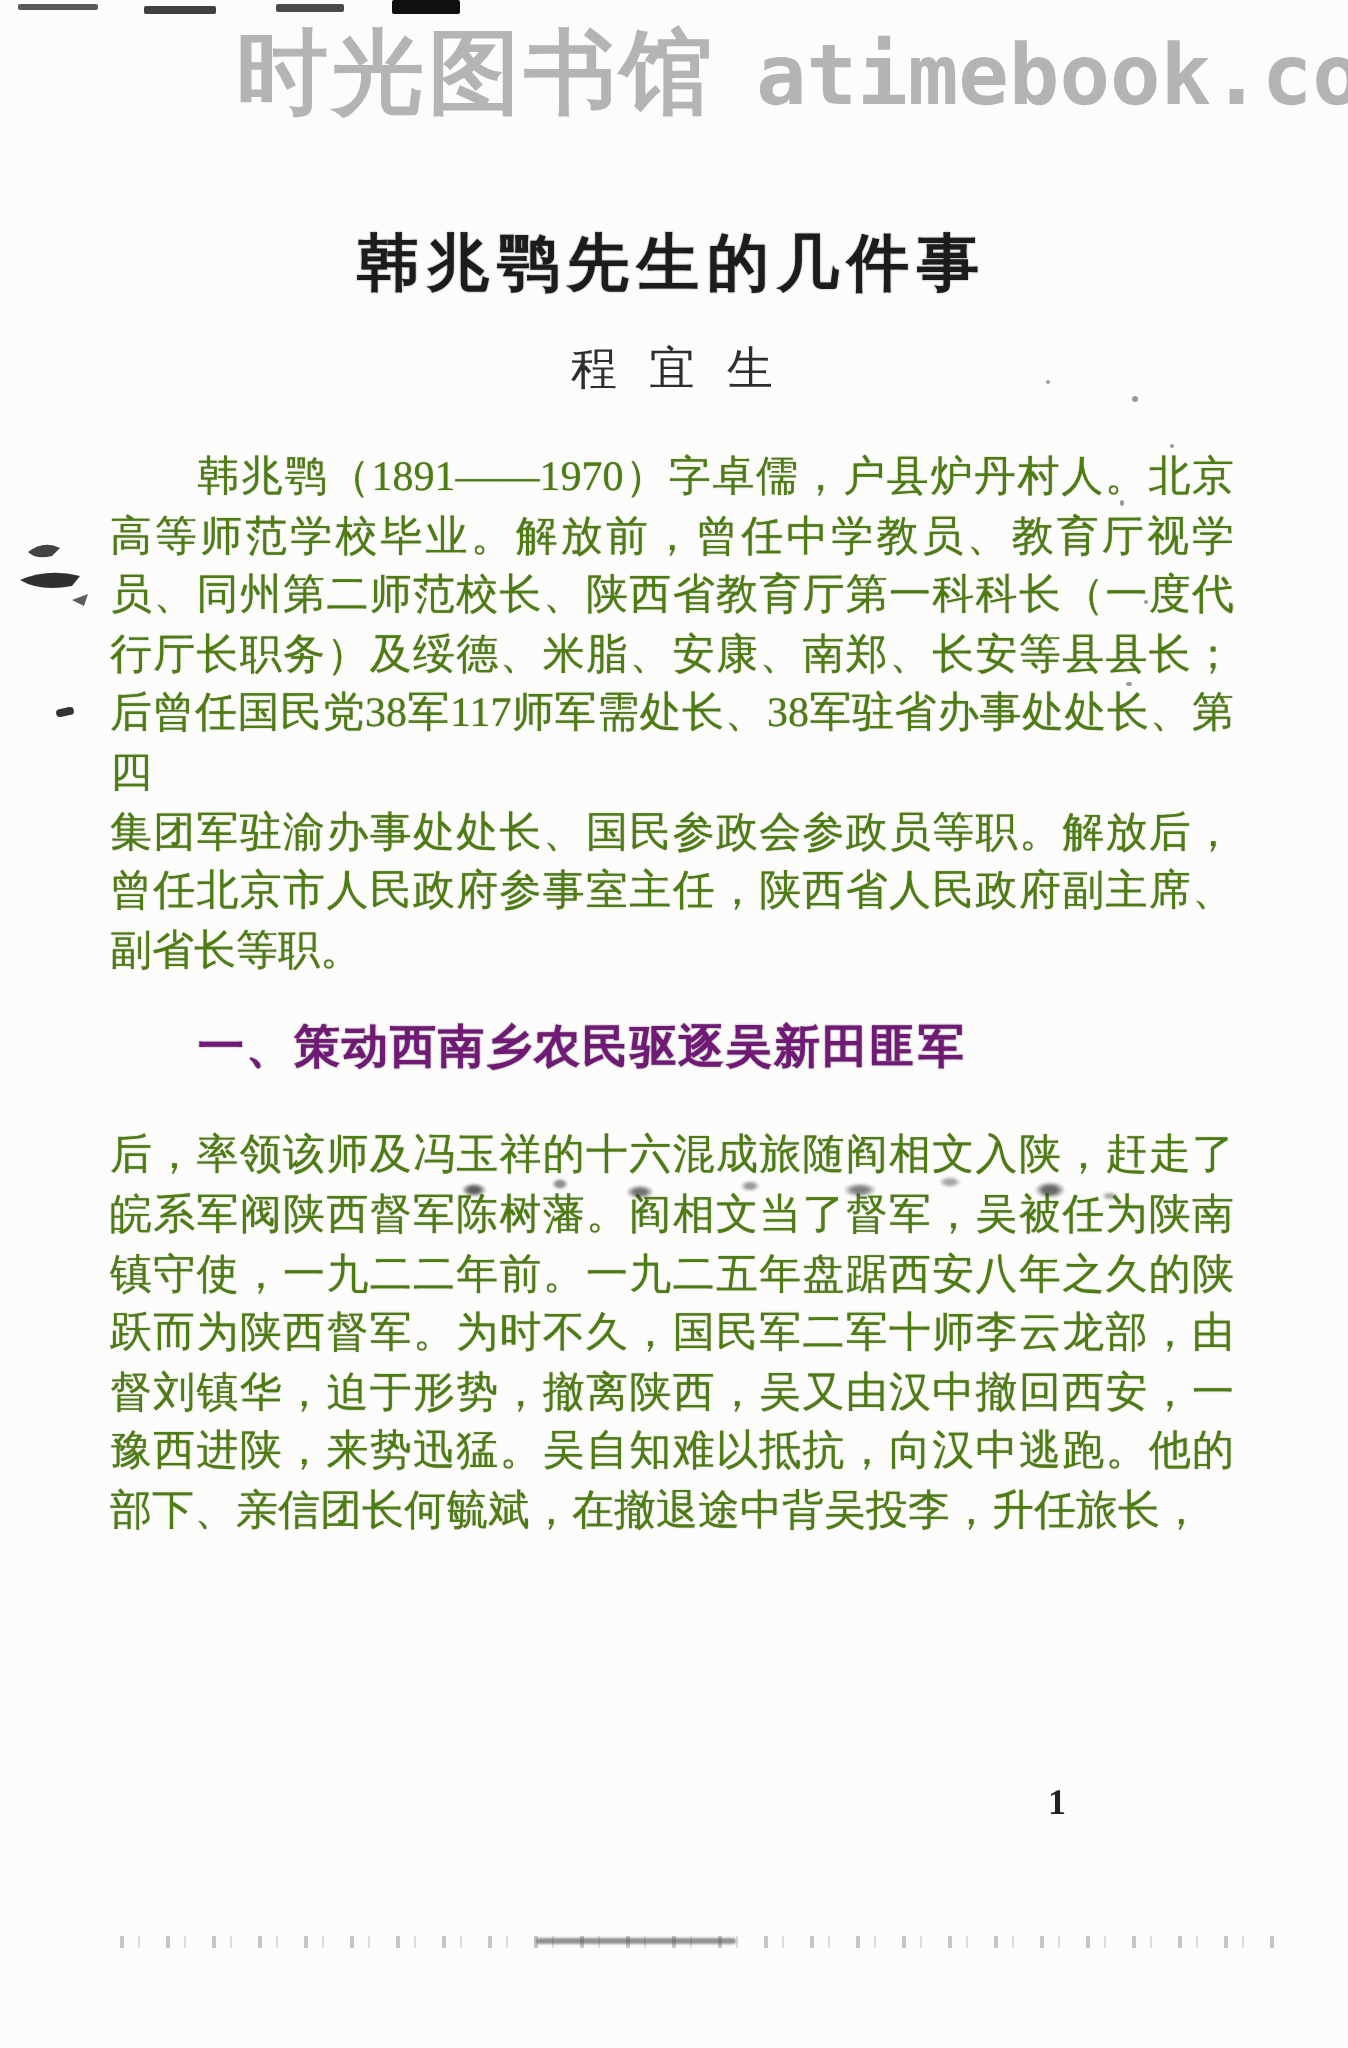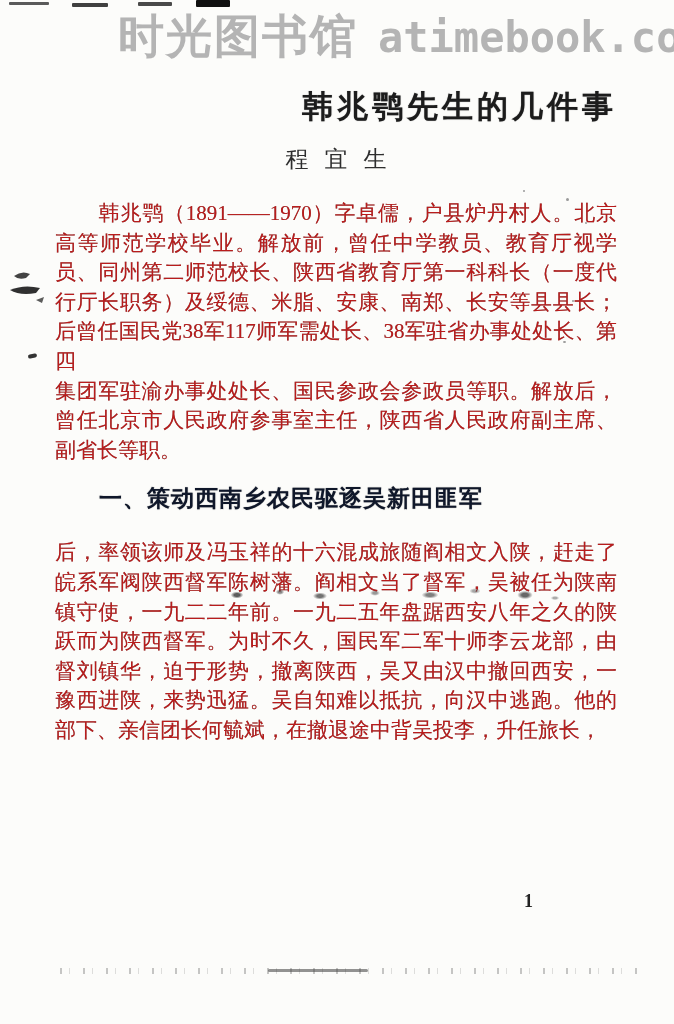--- a/index.html
+++ b/index.html
@@ -36,22 +36,22 @@
     font-family:"DejaVu Sans Mono","Liberation Mono",monospace;
     font-size:42px;
     margin-left:14px;
     letter-spacing:0px;
   }
   
   .content{
     position:absolute;left:55px;top:0;width:562px;
   }
   .doc-title{
-    margin:86px 0 0 0;
-    text-align:right;
+    margin:111px 0 0 0;
+    text-align:center;
     font-size:31px;
     font-weight:bold;
     letter-spacing:4px;
     color:#1c1c1c;
     text-shadow:0 0 1px rgba(0,0,0,.45);
   }
   .author{
     margin-top:16px;
     text-align:center;
     font-size:23px;
@@ -59,31 +59,31 @@
     text-indent:16px; 
     color:#2e2e2e;
   }
   .paragraph{display:block;}
   .para-intro{margin-top:24px;}
   .text-line{
     font-size:21px;
     line-height:29.6px;
     text-align:justify;
     text-align-last:justify;
-    color:#b91c1c;
+    color:#4d7c0f;
     text-shadow:0 0 .6px rgba(20,20,20,.5);
     white-space:pre-wrap;
   }
   .text-line:last-child{text-align-last:left;}
   .section-heading{
     margin:18px 0 0 44px;
     font-size:23px;
     font-weight:bold;
     letter-spacing:1px;
-    color:#0f172a;
+    color:#701a75;
     text-shadow:0 0 1px rgba(0,0,0,.5);
     font-family:"Liberation Sans","DejaVu Sans",sans-serif;
   }
   .para-body{margin-top:24px;}
   .page-number{
     position:absolute;left:524px;top:891px;
     font-size:18px;font-weight:bold;color:#222;
     font-family:"Liberation Serif",serif;
   }
   

